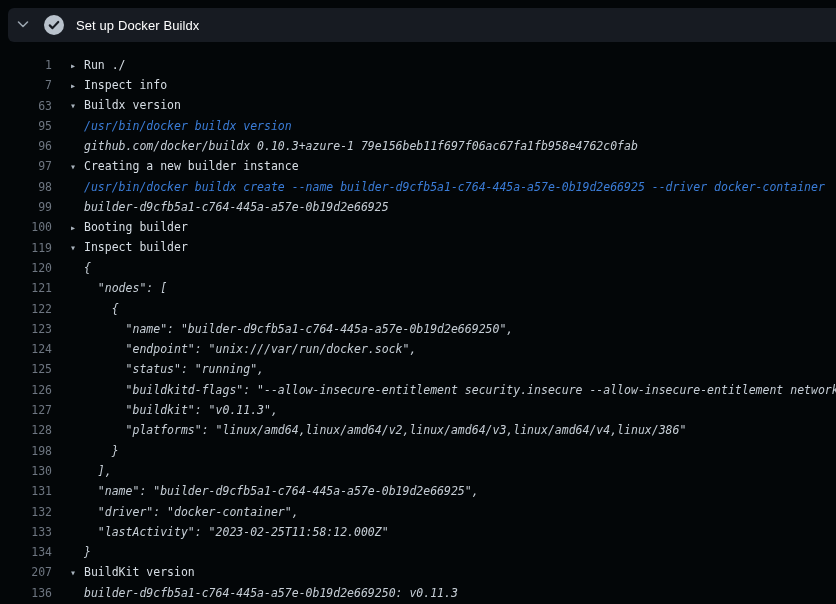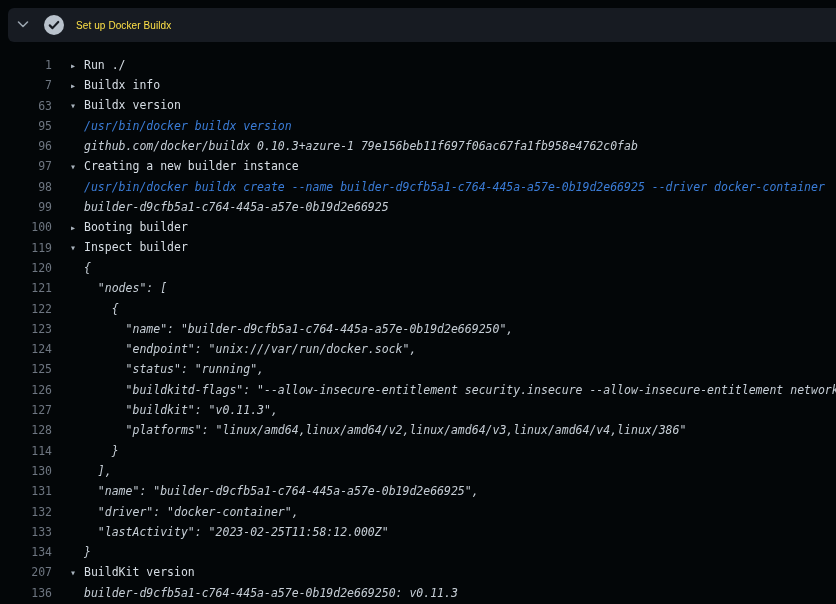--- a/index.html
+++ b/index.html
@@ -45,22 +45,22 @@
   .status-icon {
     width: 20px;
     height: 20px;
     margin-left: 6px;
     display: flex;
     align-items: center;
     justify-content: center;
   }
   .step-title {
     margin-left: 12px;
-    color: #fde047;
-    font-size: 10px;
+    color: #ffffff;
+    font-size: 13px;
     letter-spacing: 0.1px;
   }
   
   .log-area {
     position: absolute;
     top: 42px;
     left: 0;
     right: 0;
     bottom: 0;
     padding-top: 13px;
@@ -116,39 +116,39 @@
       <svg width="20" height="20" viewBox="0 0 16 16">
         <circle cx="8" cy="8" r="8" fill="#b9c2cc"></circle>
         <path d="M4.6 8.3l2.2 2.2 4.6-4.9" stroke="#171b22" stroke-width="1.7" fill="none" stroke-linecap="round" stroke-linejoin="round"></path>
       </svg>
     </span>
     <span class="step-title">Set up Docker Buildx</span>
   </div>
 
   <div class="log-area">
       <div class="row"><span class="num">1</span><span class="txt"><span class="arrow">▸</span><span class="group-label">Run ./</span></span></div>
-      <div class="row"><span class="num">7</span><span class="txt"><span class="arrow">▸</span><span class="group-label">Buildx info</span></span></div>
+      <div class="row"><span class="num">7</span><span class="txt"><span class="arrow">▸</span><span class="group-label">Inspect info</span></span></div>
       <div class="row"><span class="num">63</span><span class="txt"><span class="arrow">▾</span><span class="group-label">Buildx version</span></span></div>
       <div class="row"><span class="num">95</span><span class="txt plain cmd">/usr/bin/docker buildx version</span></div>
       <div class="row"><span class="num">96</span><span class="txt plain out">github.com/docker/buildx 0.10.3+azure-1 79e156beb11f697f06ac67fa1fb958e4762c0fab</span></div>
       <div class="row"><span class="num">97</span><span class="txt"><span class="arrow">▾</span><span class="group-label">Creating a new builder instance</span></span></div>
       <div class="row"><span class="num">98</span><span class="txt plain cmd">/usr/bin/docker buildx create --name builder-d9cfb5a1-c764-445a-a57e-0b19d2e66925 --driver docker-container</span></div>
       <div class="row"><span class="num">99</span><span class="txt plain out">builder-d9cfb5a1-c764-445a-a57e-0b19d2e66925</span></div>
       <div class="row"><span class="num">100</span><span class="txt"><span class="arrow">▸</span><span class="group-label">Booting builder</span></span></div>
       <div class="row"><span class="num">119</span><span class="txt"><span class="arrow">▾</span><span class="group-label">Inspect builder</span></span></div>
       <div class="row"><span class="num">120</span><span class="txt plain out">{</span></div>
       <div class="row"><span class="num">121</span><span class="txt plain out">  "nodes": [</span></div>
       <div class="row"><span class="num">122</span><span class="txt plain out">    {</span></div>
       <div class="row"><span class="num">123</span><span class="txt plain out">      "name": "builder-d9cfb5a1-c764-445a-a57e-0b19d2e669250",</span></div>
       <div class="row"><span class="num">124</span><span class="txt plain out">      "endpoint": "unix:///var/run/docker.sock",</span></div>
       <div class="row"><span class="num">125</span><span class="txt plain out">      "status": "running",</span></div>
       <div class="row"><span class="num">126</span><span class="txt plain out">      "buildkitd-flags": "--allow-insecure-entitlement security.insecure --allow-insecure-entitlement network.host",</span></div>
       <div class="row"><span class="num">127</span><span class="txt plain out">      "buildkit": "v0.11.3",</span></div>
       <div class="row"><span class="num">128</span><span class="txt plain out">      "platforms": "linux/amd64,linux/amd64/v2,linux/amd64/v3,linux/amd64/v4,linux/386"</span></div>
-      <div class="row"><span class="num">114</span><span class="txt plain out">    }</span></div>
+      <div class="row"><span class="num">198</span><span class="txt plain out">    }</span></div>
       <div class="row"><span class="num">130</span><span class="txt plain out">  ],</span></div>
       <div class="row"><span class="num">131</span><span class="txt plain out">  "name": "builder-d9cfb5a1-c764-445a-a57e-0b19d2e66925",</span></div>
       <div class="row"><span class="num">132</span><span class="txt plain out">  "driver": "docker-container",</span></div>
       <div class="row"><span class="num">133</span><span class="txt plain out">  "lastActivity": "2023-02-25T11:58:12.000Z"</span></div>
       <div class="row"><span class="num">134</span><span class="txt plain out">}</span></div>
       <div class="row"><span class="num">207</span><span class="txt"><span class="arrow">▾</span><span class="group-label">BuildKit version</span></span></div>
       <div class="row"><span class="num">136</span><span class="txt plain out">builder-d9cfb5a1-c764-445a-a57e-0b19d2e669250: v0.11.3</span></div>
     </div>
 
 </div>

